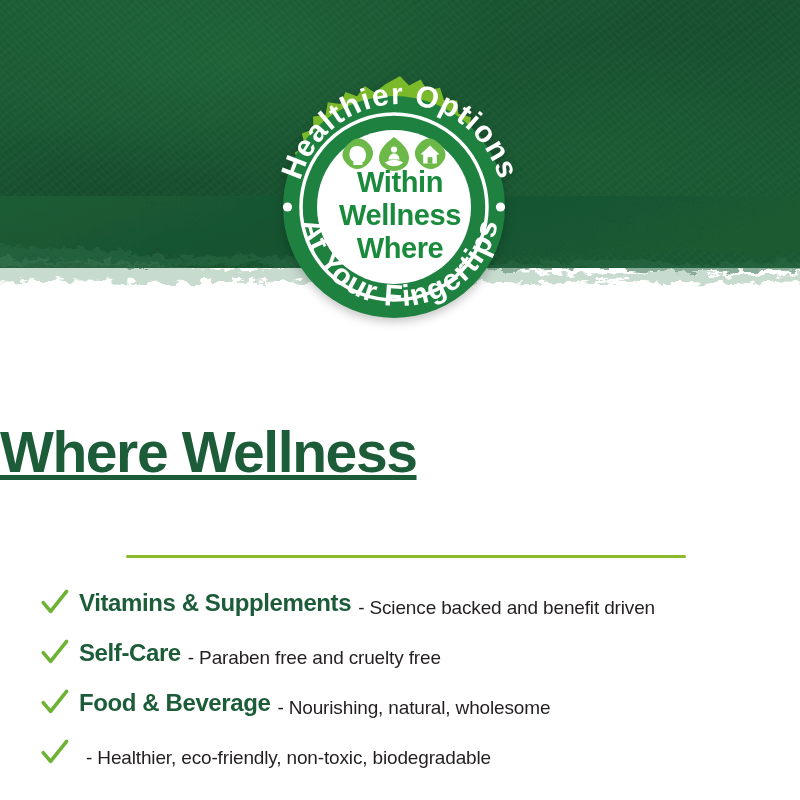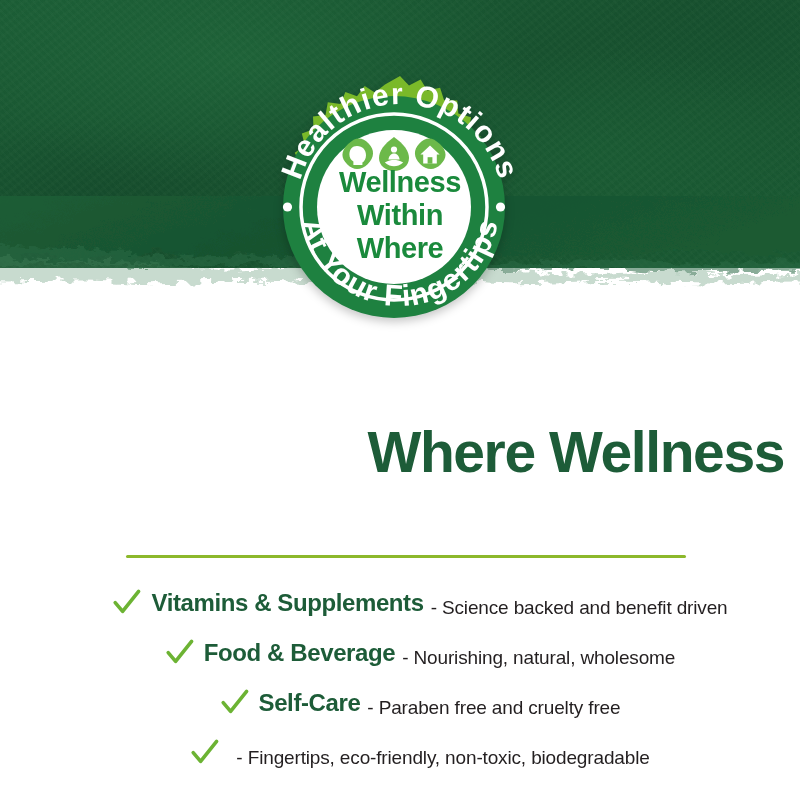--- a/index.html
+++ b/index.html
@@ -82,27 +82,28 @@
     letter-spacing: -0.4px;
     font-family: "Liberation Sans", sans-serif;
   }
 
   
   .headline {
     position: absolute;
     left: 0;
     top: 421px;
     width: 784px;
-    text-align: right;
+    text-align: left;
     color: #1d5c38;
     font-weight: bold;
     font-size: 57px;
     line-height: 62px;
     letter-spacing: -1.4px;
     font-family: "Liberation Sans", sans-serif;
+    text-decoration: underline;
   }
 
   
   .divider {
     position: absolute;
     left: 126px;
     top: 555px;
     width: 560px;
     height: 3px;
     background: #8cb82b;
@@ -115,21 +116,20 @@
     left: 0;
     top: 578px;
     width: 800px;
   }
   .benefit-row {
     position: relative;
     height: 50px;
     display: flex;
     align-items: center;
     padding-left: 40px;
-    justify-content: center;
   }
   .check-icon {
     flex: 0 0 auto;
     width: 30px;
     height: 30px;
     margin-right: 9px;
     display: block;
   }
   .benefit-label {
     color: #1d5c38;
@@ -251,22 +251,22 @@
 
         <g transform="translate(36,0)">
           <path d="M0,-14 C11,-14 15,-9 15,0 C15,9 9,14 0,14 C-9,14 -15,9 -15,0 C-15,-9 -11,-14 0,-14 Z" fill="#6cb94a" transform="rotate(45)"></path>
           <path d="M0,-8.6 L9.6,0.4 L6.8,0.4 L6.8,9.6 L-6.8,9.6 L-6.8,0.4 L-9.6,0.4 Z" fill="#ffffff"></path>
           <rect x="-2.4" y="3.2" width="4.8" height="6.4" fill="#6cb94a"></rect>
         </g>
       </g>
     </svg>
 
     <div class="badge-inner-text">
+      <div>Within</div>
       <div>Wellness</div>
-      <div>Within</div>
       <div>Where</div>
     </div>
   </div>
 
   <div class="headline">
     <div>Where Wellness</div>
   </div>
 
   <div class="divider"></div>
 
@@ -277,33 +277,33 @@
         <path d="M3.2,14.6 L10.6,23.4 L26.6,3.4" fill="none" stroke="#6cb333" stroke-width="3.6" stroke-linecap="round" stroke-linejoin="round"></path>
       </svg>
       <span class="benefit-label">Vitamins &amp; Supplements</span>
       <span class="benefit-desc"><span>-</span> <span>Science backed and benefit driven</span></span>
     </div>
 
     <div class="benefit-row">
       <svg class="check-icon" viewBox="0 0 30 30">
         <path d="M3.2,14.6 L10.6,23.4 L26.6,3.4" fill="none" stroke="#6cb333" stroke-width="3.6" stroke-linecap="round" stroke-linejoin="round"></path>
       </svg>
-      <span class="benefit-label">Food &amp; Beverage</span>
-      <span class="benefit-desc"><span>-</span> <span>Nourishing, natural, wholesome</span></span>
+      <span class="benefit-label">Self-Care</span>
+      <span class="benefit-desc"><span>-</span> <span>Paraben free and cruelty free</span></span>
     </div>
 
     <div class="benefit-row">
       <svg class="check-icon" viewBox="0 0 30 30">
         <path d="M3.2,14.6 L10.6,23.4 L26.6,3.4" fill="none" stroke="#6cb333" stroke-width="3.6" stroke-linecap="round" stroke-linejoin="round"></path>
       </svg>
-      <span class="benefit-label">Self-Care</span>
-      <span class="benefit-desc"><span>-</span> <span>Paraben free and cruelty free</span></span>
+      <span class="benefit-label">Food &amp; Beverage</span>
+      <span class="benefit-desc"><span>-</span> <span>Nourishing, natural, wholesome</span></span>
     </div>
 
     <div class="benefit-row">
       <svg class="check-icon" viewBox="0 0 30 30">
         <path d="M3.2,14.6 L10.6,23.4 L26.6,3.4" fill="none" stroke="#6cb333" stroke-width="3.6" stroke-linecap="round" stroke-linejoin="round"></path>
       </svg>
-      <span class="benefit-desc"><span>-</span> <span>Fingertips, eco-friendly, non-toxic, biodegradable</span></span>
+      <span class="benefit-desc"><span>-</span> <span>Healthier, eco-friendly, non-toxic, biodegradable</span></span>
     </div>
 
   </div>
 </div>
 
 </body></html>

